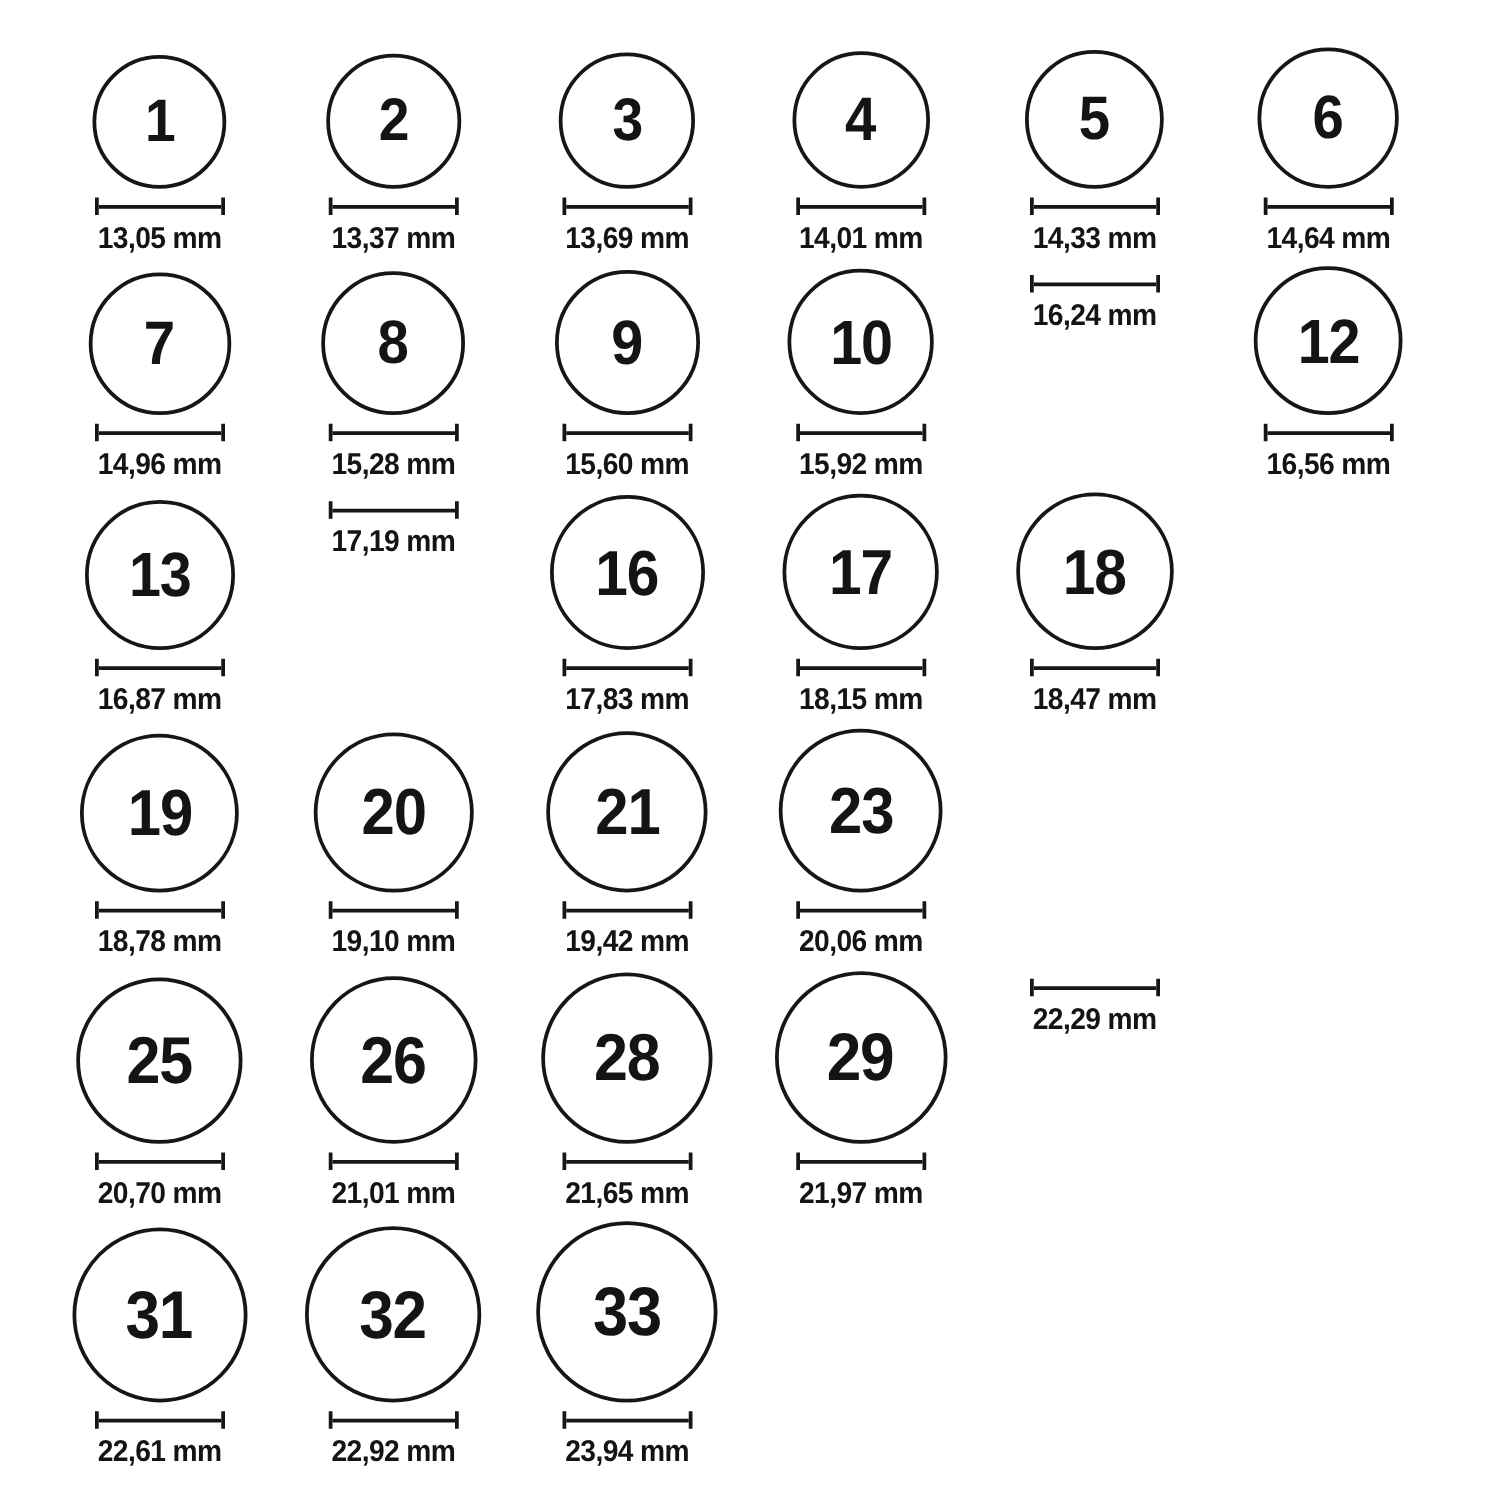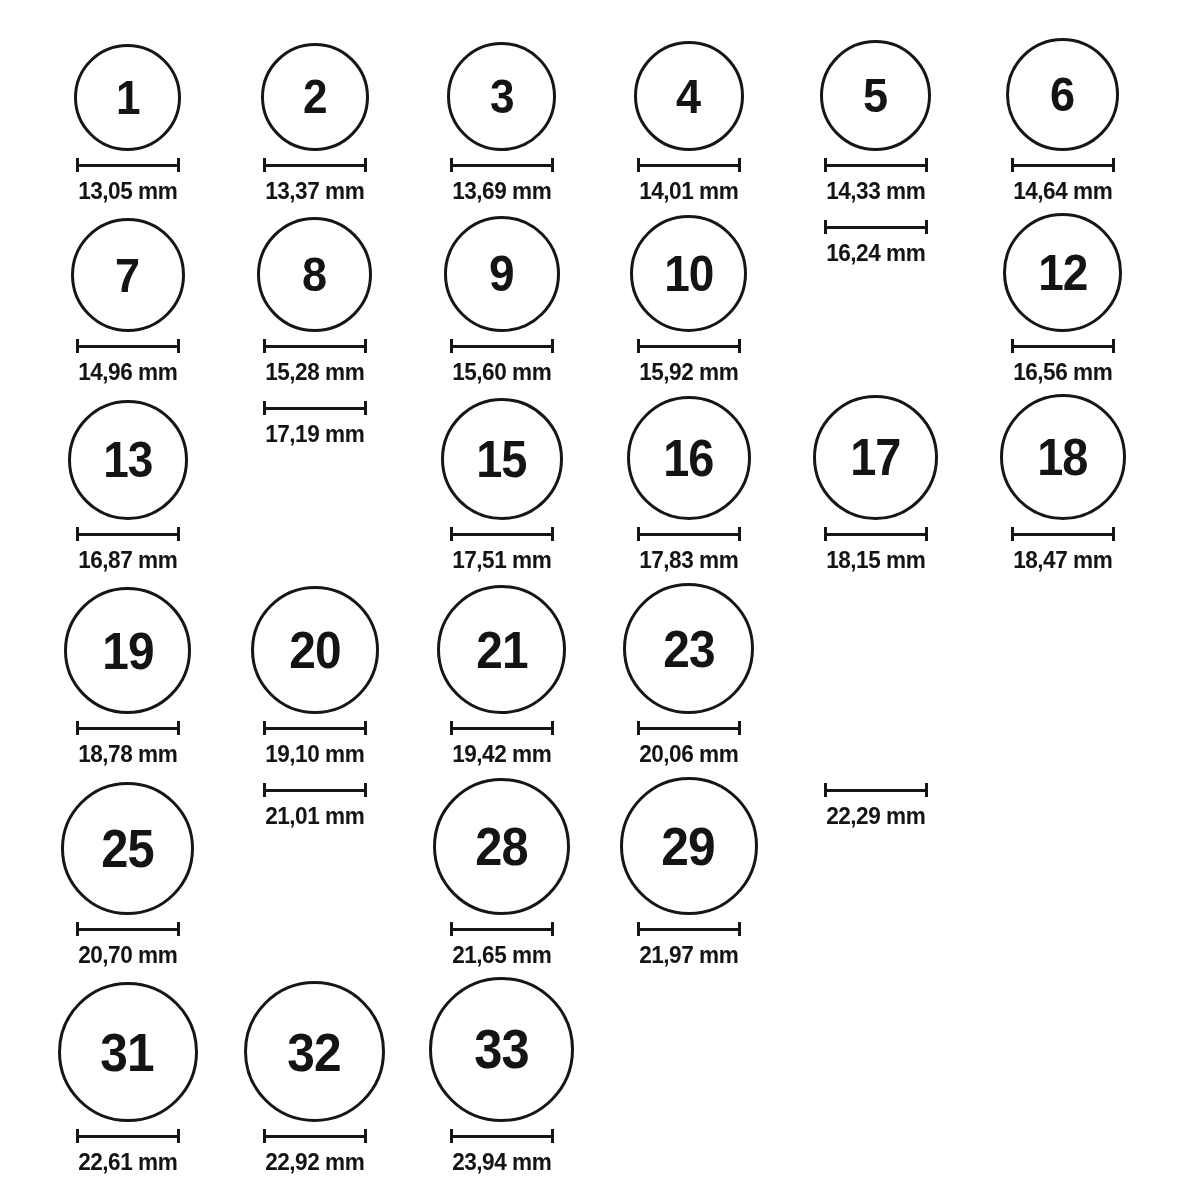--- a/index.html
+++ b/index.html
@@ -200,29 +200,20 @@
           </div>
           <div class="mline"></div>
           <div class="mlabel">16,87 mm</div>
         </div>
         <div class="cell">
           <div class="mline"></div>
           <div class="mlabel">17,19 mm</div>
         </div>
         <div class="cell">
           <div class="circle-area" style="height:126px">
-            <div class="circle" style="width:122px;height:122px">
-              <span class="num" style="font-size:51px">15</span>
-            </div>
-          </div>
-          <div class="mline"></div>
-          <div class="mlabel">17,51 mm</div>
-        </div>
-        <div class="cell">
-          <div class="circle-area" style="height:126px">
             <div class="circle" style="width:124px;height:124px">
               <span class="num" style="font-size:51px">16</span>
             </div>
           </div>
           <div class="mline"></div>
           <div class="mlabel">17,83 mm</div>
         </div>
         <div class="cell">
           <div class="circle-area" style="height:126px">
             <div class="circle" style="width:125px;height:125px">
@@ -284,20 +275,25 @@
         <div class="cell">
           <div class="circle-area" style="height:139px">
             <div class="circle" style="width:133px;height:133px">
               <span class="num" style="font-size:53px">25</span>
             </div>
           </div>
           <div class="mline"></div>
           <div class="mlabel">20,70 mm</div>
         </div>
         <div class="cell">
+          <div class="circle-area" style="height:139px">
+            <div class="circle" style="width:134px;height:134px">
+              <span class="num" style="font-size:53px">26</span>
+            </div>
+          </div>
           <div class="mline"></div>
           <div class="mlabel">21,01 mm</div>
         </div>
         <div class="cell">
           <div class="circle-area" style="height:139px">
             <div class="circle" style="width:137px;height:137px">
               <span class="num" style="font-size:53px">28</span>
             </div>
           </div>
           <div class="mline"></div>

